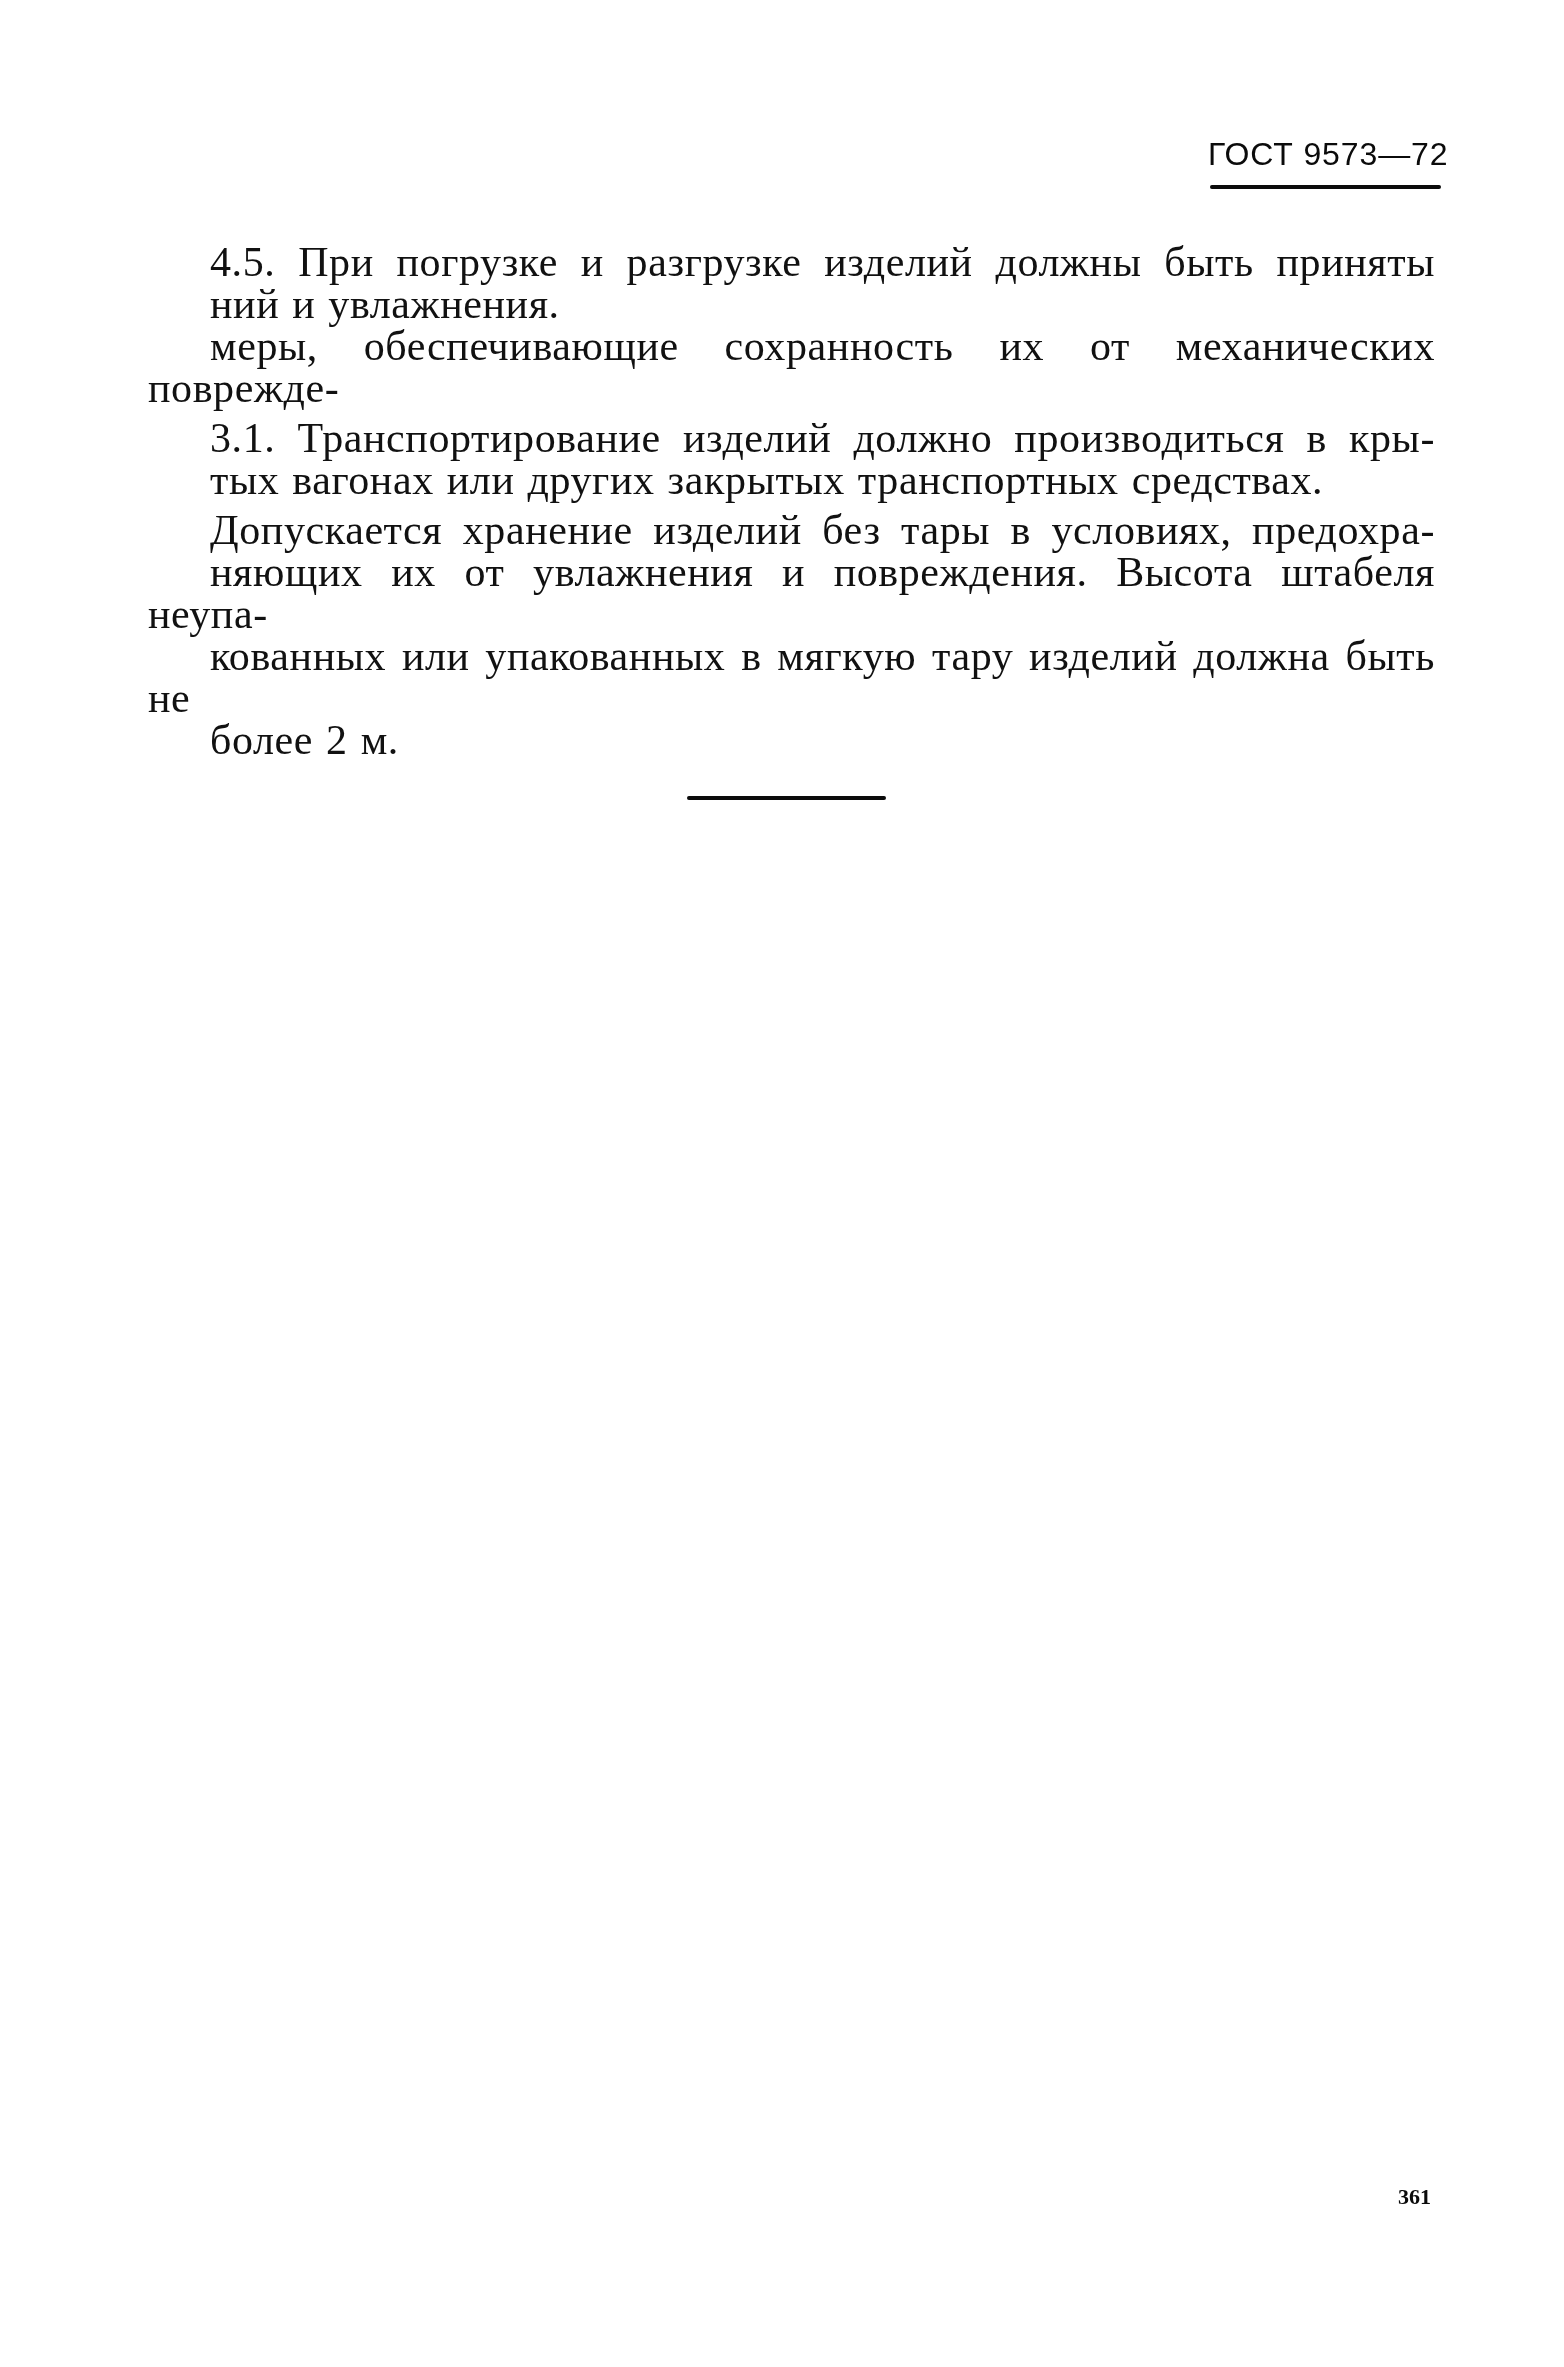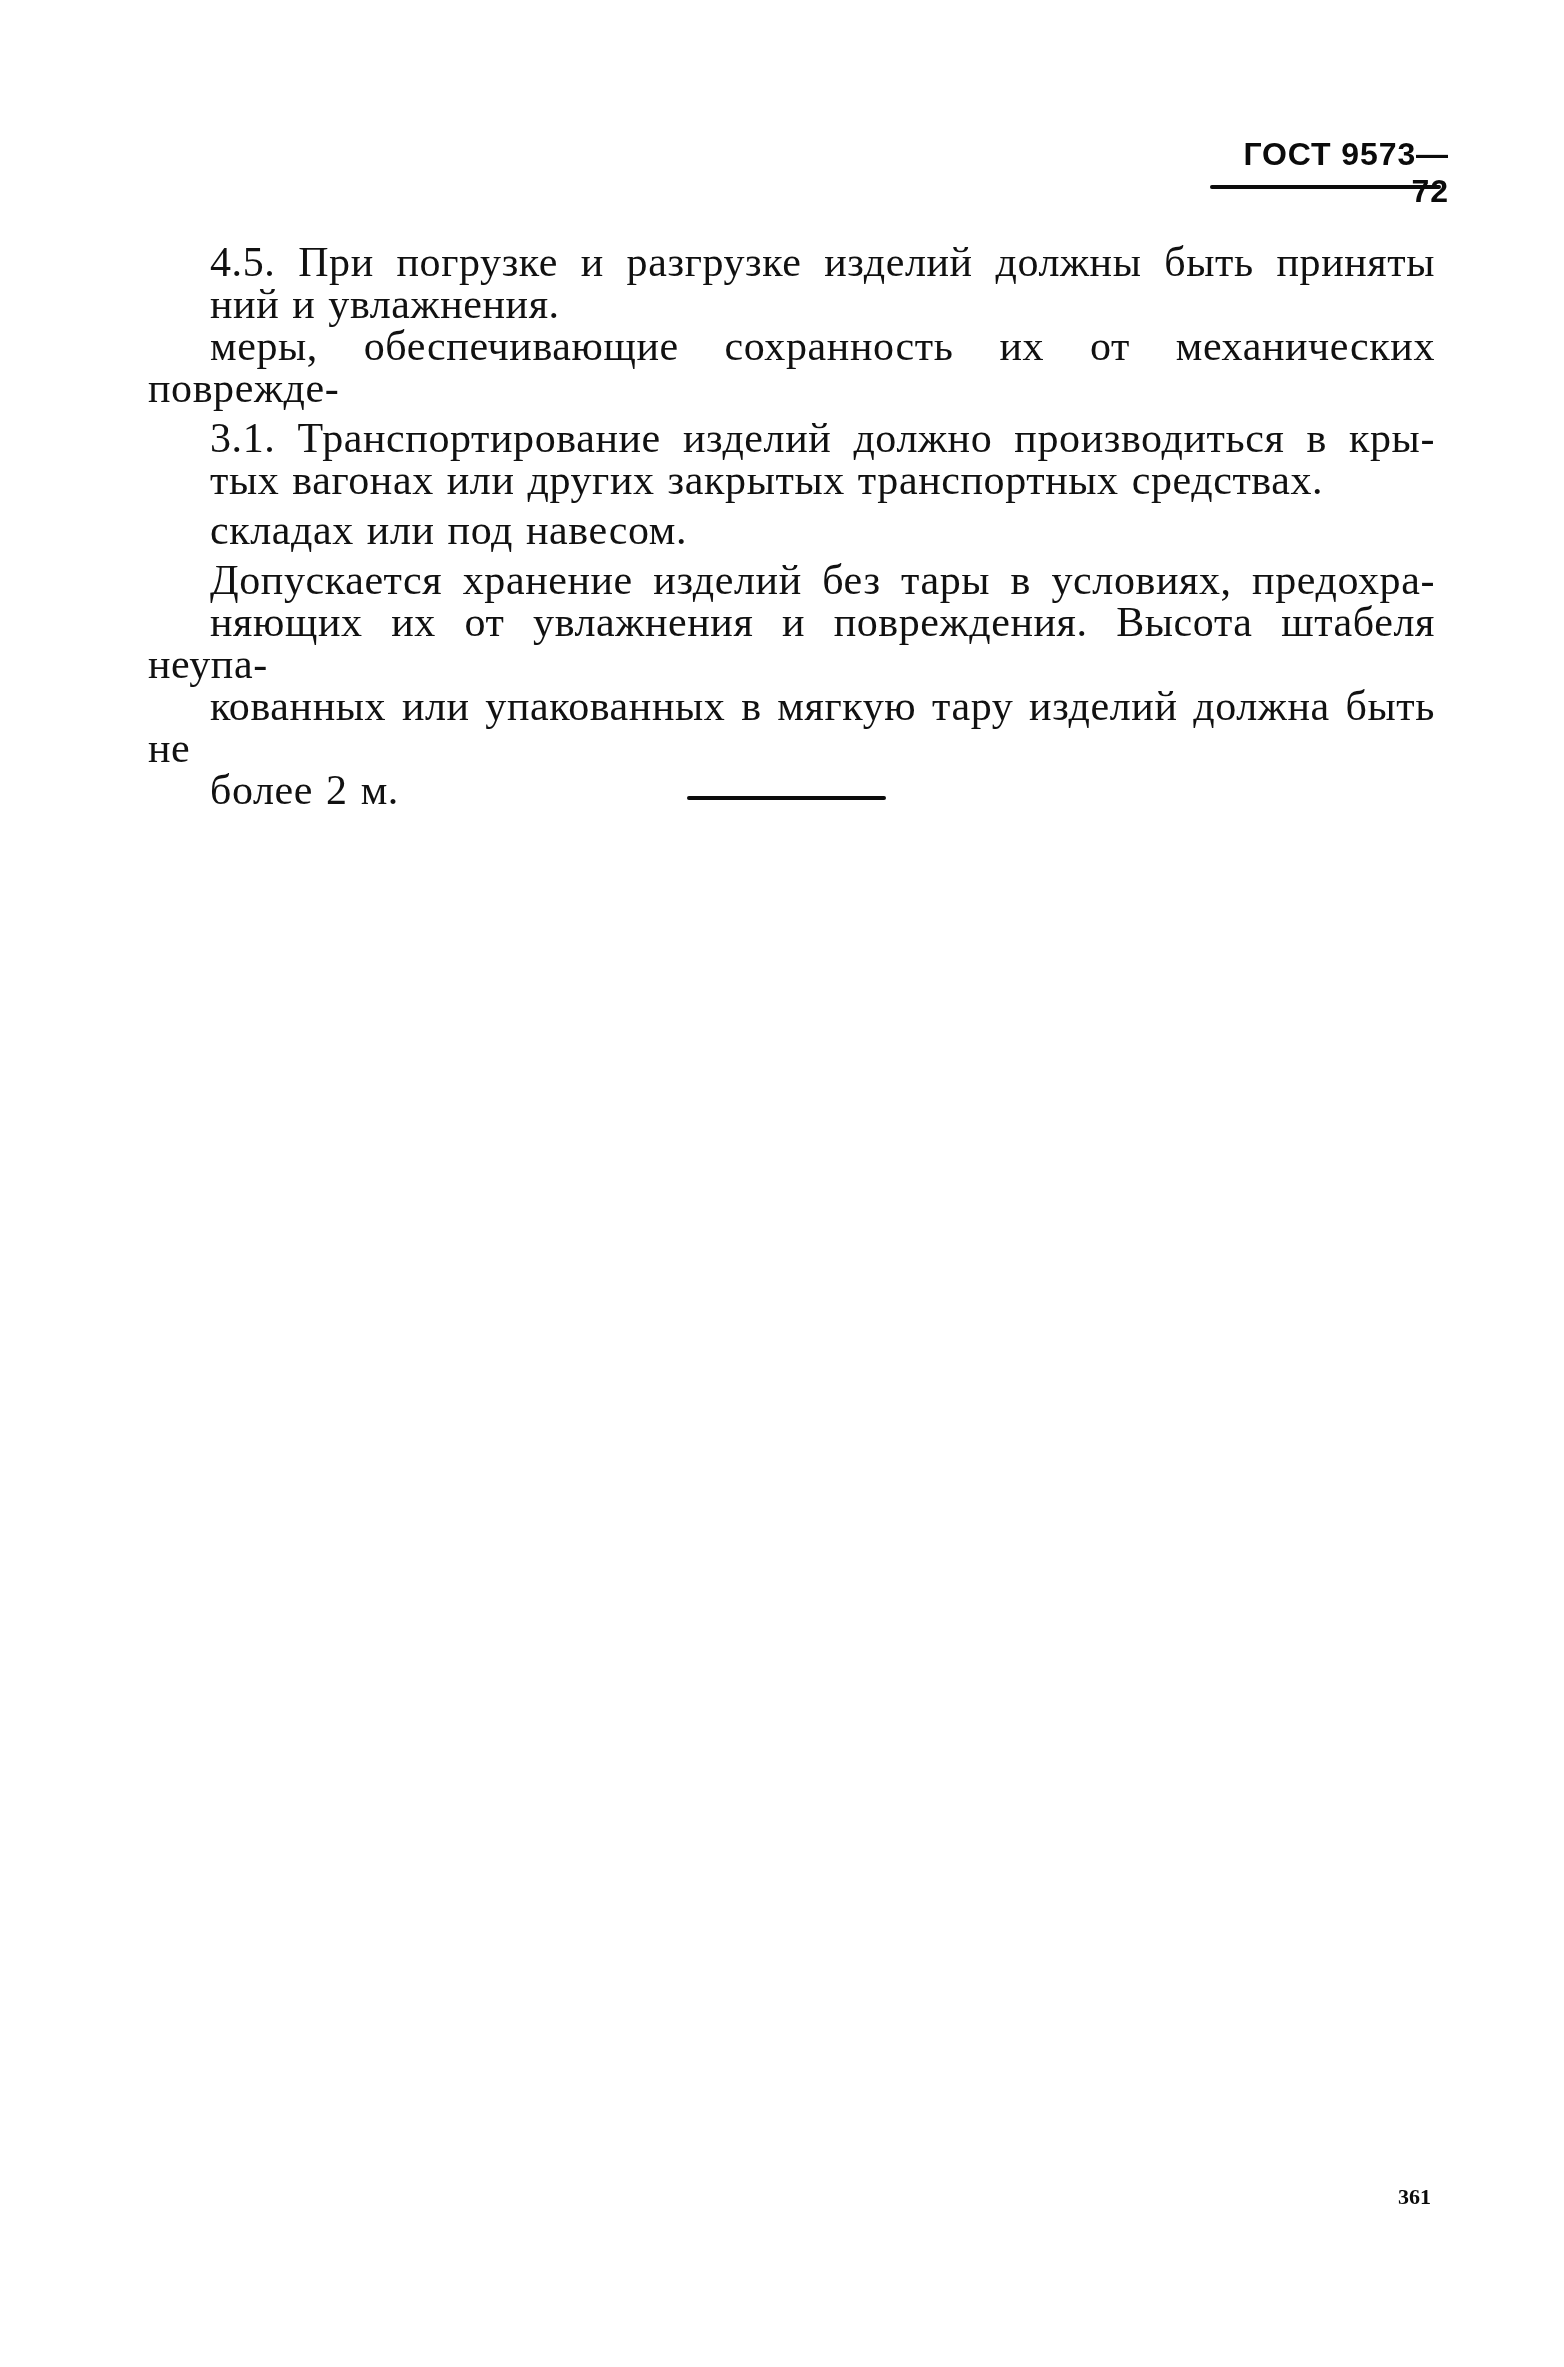--- a/index.html
+++ b/index.html
@@ -13,23 +13,23 @@
       position: relative;
       overflow: hidden;
       color: #111111;
       font-family: "Liberation Serif", "DejaVu Serif", serif;
     }
     .running-head {
       position: absolute;
       left: 1208px;
       top: 136px;
       width: 241px;
-      text-align: right;
+      text-align: left;
       font-family: "Liberation Sans", "DejaVu Sans", sans-serif;
-      font-weight: bold;
+      font-weight: normal;
       font-size: 32px;
       letter-spacing: 0.9px;
       line-height: 37px;
       color: #0b0b0b;
     }
     .head-rule {
       position: absolute;
       left: 1210px;
       top: 185px;
       width: 231px;
@@ -94,21 +94,20 @@
   <p>
     <span class="ln first">4.5. При погрузке и разгрузке изделий должны быть приняты</span>
     <span class="ln last">ний и увлажнения.</span>
     <span class="ln">меры, обеспечивающие сохранность их от механических поврежде-</span>
   </p>
   <p>
     <span class="ln first">3.1. Транспортирование изделий должно производиться в кры-</span>
     <span class="ln last">тых вагонах или других закрытых транспортных средствах.</span>
   </p>
   <p>
-    <span class="ln last">складах или под навесом.</span>
   </p>
   <p>
     <span class="ln first">Допускается хранение изделий без тары в условиях, предохра-</span>
     <span class="ln">няющих их от увлажнения и повреждения. Высота штабеля неупа-</span>
     <span class="ln">кованных или упакованных в мягкую тару изделий должна быть не</span>
     <span class="ln last">более 2 м.</span>
   </p>
 </div>
 
 <div class="section-end-rule"></div>

